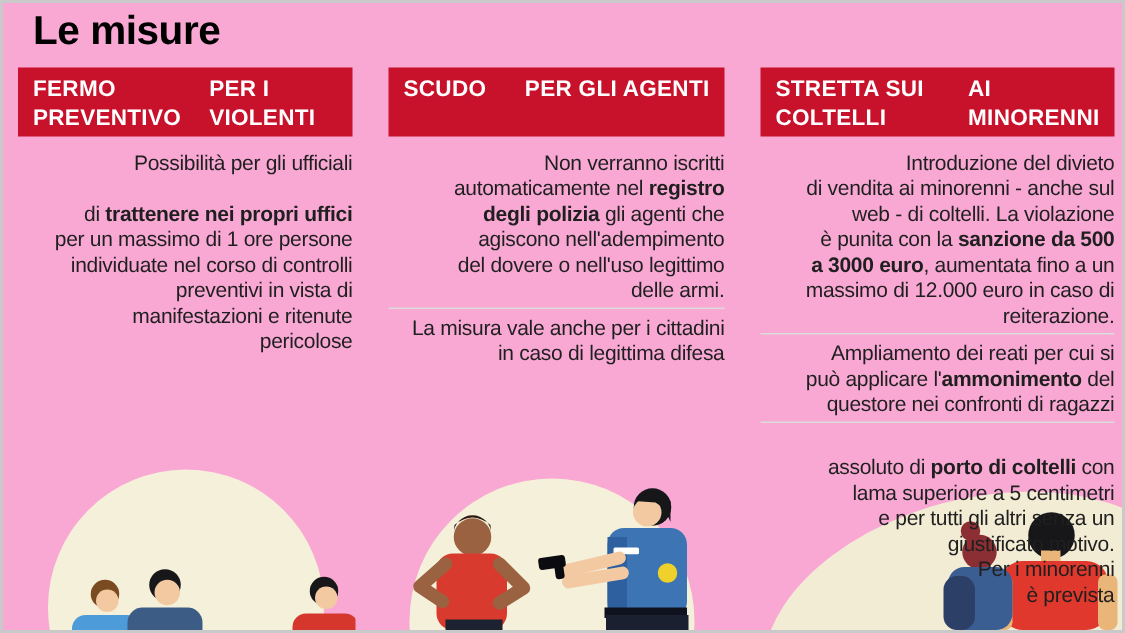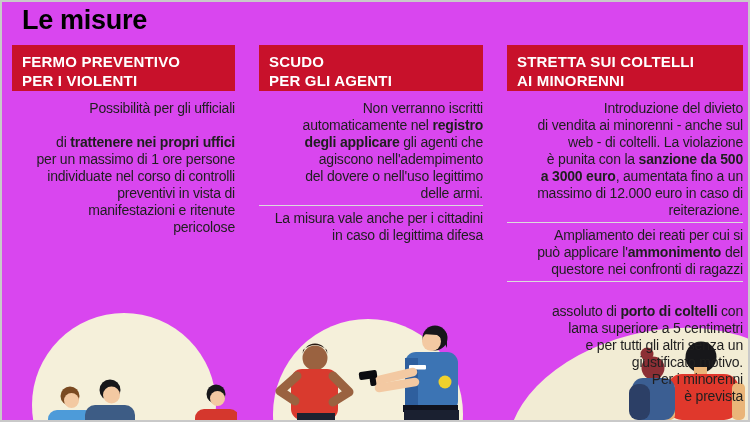--- a/index.html
+++ b/index.html
@@ -1,21 +1,21 @@
 <!DOCTYPE html>
 <html style="--accent_red: #c8112b; --border_gray: #c9c9c9; --divider_gray: #dcdcdc; --text_dark: #1f1f1f; --title_black: #000000; --circle_cream: #f5f0da; --blob_beige: #f2ecd4;"><head>
 <meta charset="utf-8">
 <style>
   html,body{margin:0;padding:0;background:#fff;}
   .page{
     position:relative;
     width:750px;height:422px;
     box-sizing:border-box;
     border:2px solid var(--border_gray);
-    background:#d946ef;
+    background:#f9a8d4;
     overflow:hidden;
     font-family:"Liberation Sans",sans-serif;
   }
   .title{
     position:absolute;left:20px;top:3px;
     font-size:27px;font-weight:700;color:var(--title_black);
     letter-spacing:-0.3px;
   }
   .cols{
     position:absolute;left:10px;top:43px;
@@ -25,21 +25,21 @@
   .col{position:relative;}
   .col.c1{width:223px;}
   .col.c2{width:224px;}
   .col.c3{width:236px;}
   .col-header{
     background:var(--accent_red);
     color:#fff;
     height:46px;
     box-sizing:border-box;
     padding:5px 10px 0 10px;
-    display:flex;flex-direction:column;justify-content:center;
+    display:flex;flex-direction:row;justify-content:space-between;
     font-size:15px;line-height:19px;font-weight:700;
     letter-spacing:0.2px;
   }
   .body{margin-top:9px;}
   .para{
     font-size:14px;line-height:17px;
     color:var(--text_dark);
     letter-spacing:-0.2px;
     white-space:nowrap;
     margin:0;
@@ -73,21 +73,21 @@
         <p class="para"><span>Possibilità per gli ufficiali</span><br><br><span>di </span><b>trattenere nei propri uffici</b><br><span>per un massimo di 1 ore persone</span><br><span>individuate nel corso di controlli</span><br><span>preventivi in vista di</span><br><span>manifestazioni e ritenute</span><br><span>pericolose</span></p>
       </div>
     </div>
 
     <div class="col c2">
       <div class="col-header">
         <div>SCUDO</div>
         <div>PER GLI AGENTI</div>
       </div>
       <div class="body">
-        <p class="para"><span>Non verranno iscritti</span><br><span>automaticamente nel </span><b>registro</b><br><b>degli applicare</b><span> gli agenti che</span><br><span>agiscono nell'adempimento</span><br><span>del dovere o nell'uso legittimo</span><br><span>delle armi.</span></p>
+        <p class="para"><span>Non verranno iscritti</span><br><span>automaticamente nel </span><b>registro</b><br><b>degli polizia</b><span> gli agenti che</span><br><span>agiscono nell'adempimento</span><br><span>del dovere o nell'uso legittimo</span><br><span>delle armi.</span></p>
         <hr class="sep">
         <p class="para"><span>La misura vale anche per i cittadini</span><br><span>in caso di legittima difesa</span></p>
       </div>
     </div>
 
     <div class="col c3">
       <div class="col-header">
         <div>STRETTA SUI COLTELLI</div>
         <div>AI MINORENNI</div>
       </div>

